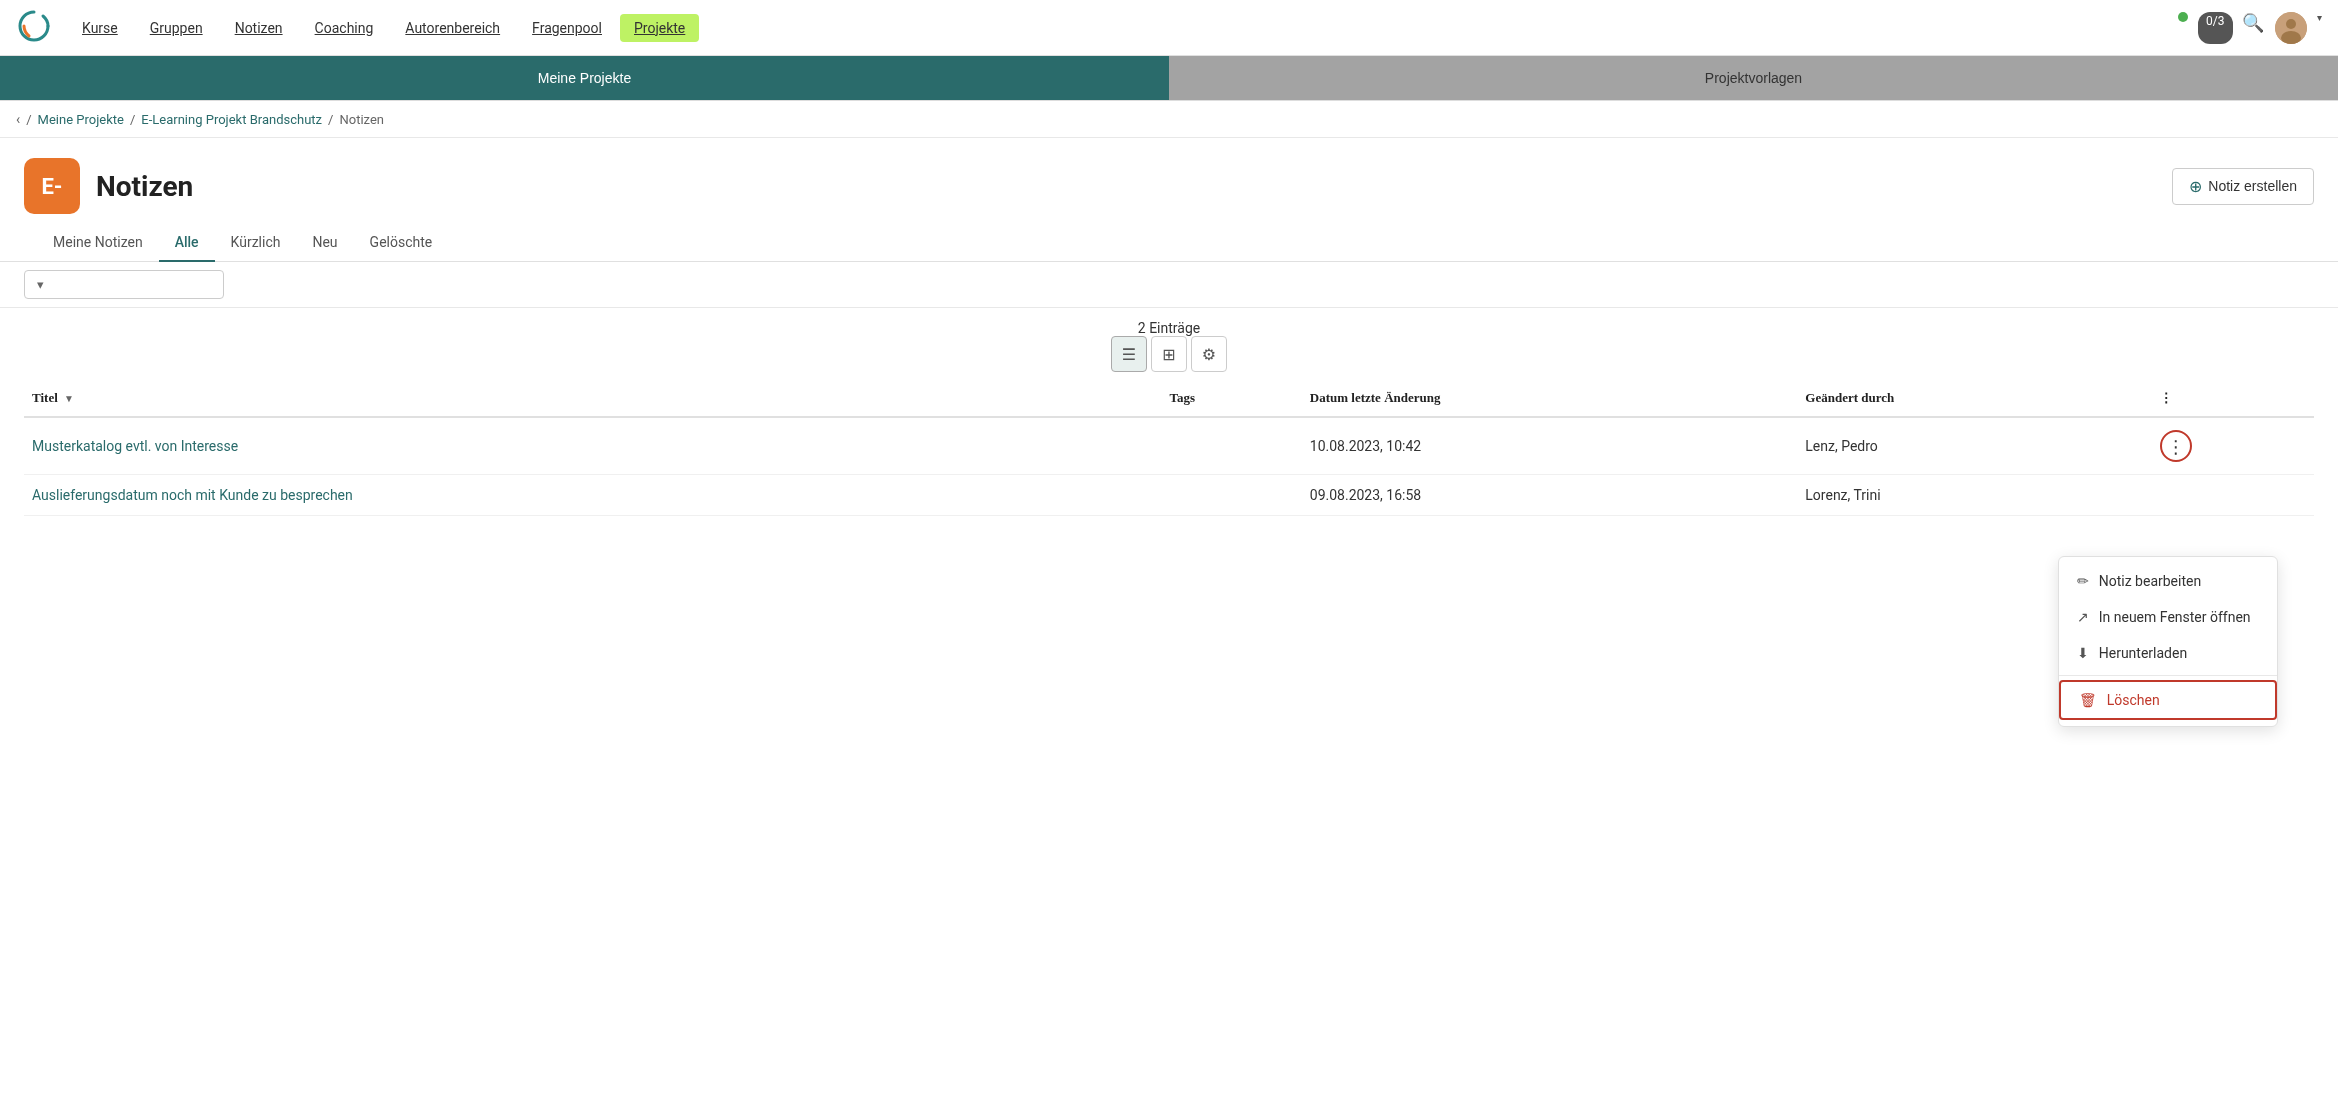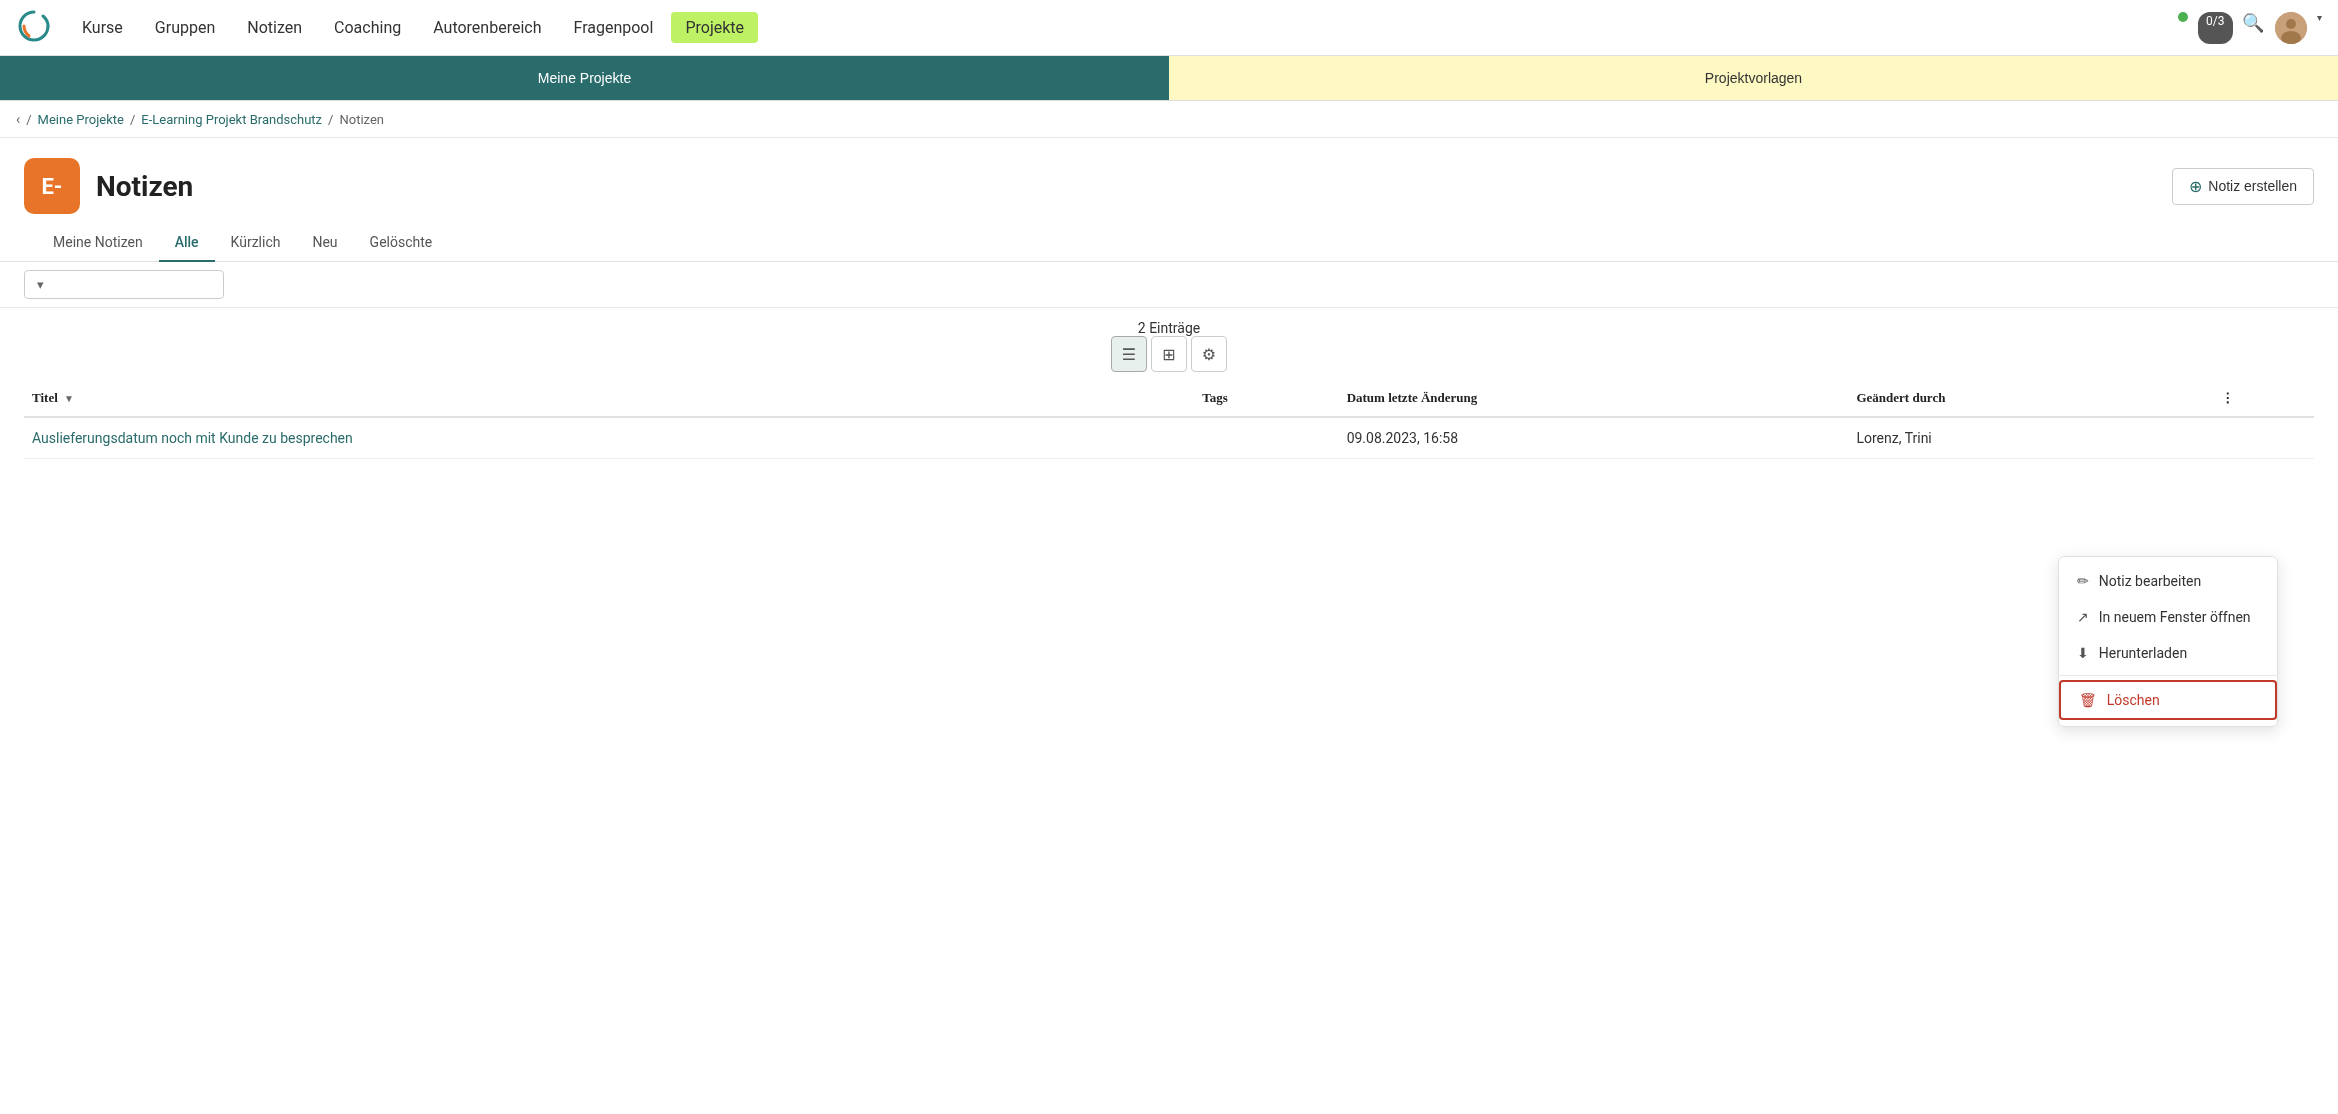--- a/index.html
+++ b/index.html
@@ -7,22 +7,22 @@
 
     
     .navbar {
       display: flex; align-items: center; height: 56px;
       background: #fff; border-bottom: 1px solid #e0e0e0;
       padding: 0 16px; gap: 4px;
     }
     .navbar .logo { margin-right: 12px; }
     .navbar .logo svg { width: 36px; height: 36px; }
     .nav-item {
-      padding: 6px 14px; cursor: pointer; color: #333; font-size: 16px;
-      border-radius: 4px; white-space: nowrap;
+      padding: 6px 14px; cursor: pointer; color: #333; font-size: 14px;
+      border-radius: 4px; white-space: nowrap; text-decoration: underline;
     }
     .nav-item.active { background: #bef264; color: #333; }
     .navbar-right { margin-left: auto; display: flex; gap: 10px; }
     .status-dot { width: 10px; height: 10px; border-radius: 50%; background: #4caf50; }
     .counter-badge {
       background: #555; color: #fff; border-radius: 12px;
       padding: 2px 8px; font-size: 12px;
     }
     .search-icon { cursor: pointer; font-size: 18px; color: #555; }
     .avatar {
@@ -32,21 +32,21 @@
     }
     .chevron-down { font-size: 10px; color: #555; cursor: pointer; }
 
     
     .top-tabs { display: flex; border-bottom: 1px solid #ddd; }
     .top-tab {
       flex: 1; padding: 14px; text-align: center; cursor: pointer;
       font-size: 14px; font-weight: 500; border: none; background: #fff;
     }
     .top-tab.active { background: #2a6b6b; color: #fff; }
-    .top-tab.inactive { background: #fef9c3; color: #333; }
+    .top-tab.inactive { background: #a3a3a3; color: #333; }
 
     
     .breadcrumb {
       display: flex; align-items: center; padding: 10px 16px;
       background: #fff; border-bottom: 1px solid #e8e8e8;
       font-size: 13px; color: #666; gap: 6px;
     }
     .breadcrumb .back-btn { cursor: pointer; color: #666; font-size: 14px; }
     .breadcrumb a { color: #2a6b6b; text-decoration: none; cursor: pointer; }
 
@@ -248,20 +248,29 @@
         <th>Tags</th>
         <th>Datum letzte Änderung</th>
         <th>Geändert durch</th>
         <th>
           <span>⋮</span>
         </th>
       </tr>
     </thead>
     <tbody>
       <tr>
+        <td class="title-cell">Musterkatalog evtl. von Interesse</td>
+        <td></td>
+        <td>10.08.2023, 10:42</td>
+        <td>Lenz, Pedro</td>
+        <td class="actions-cell">
+          <div class="three-dots">⋮</div>
+        </td>
+      </tr>
+      <tr>
         <td class="title-cell">Auslieferungsdatum noch mit Kunde zu besprechen</td>
         <td></td>
         <td>09.08.2023, 16:58</td>
         <td>Lorenz, Trini</td>
         <td class="actions-cell">
         </td>
       </tr>
     </tbody>
   </table>
 </div>

